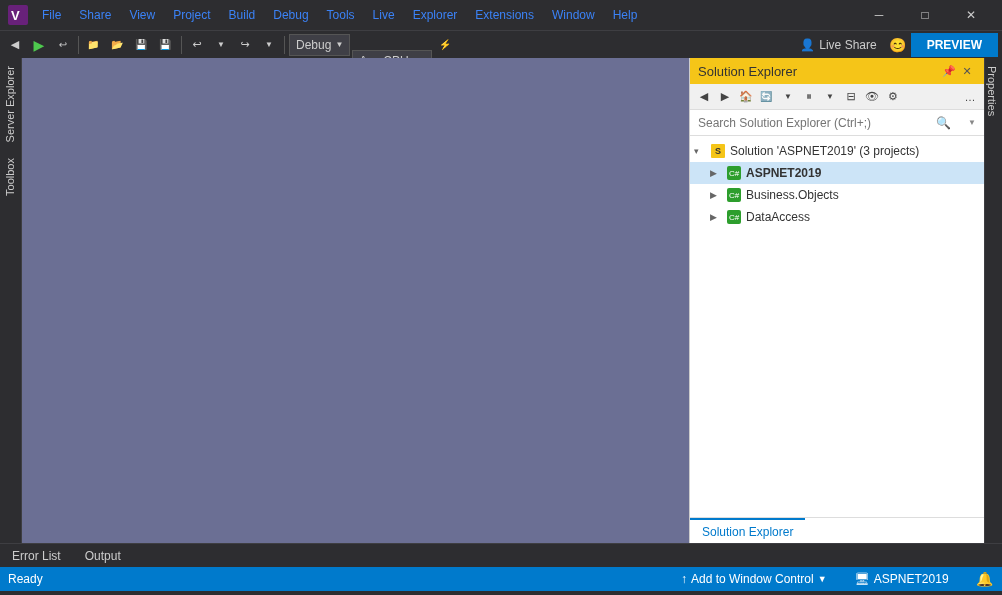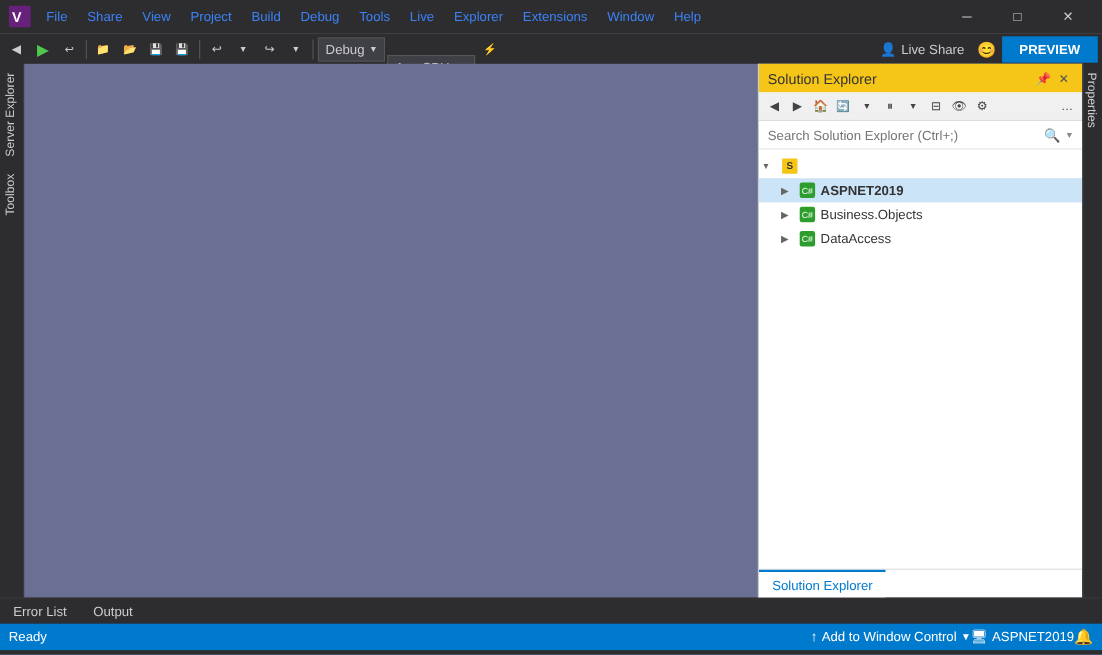--- a/index.html
+++ b/index.html
@@ -34,21 +34,21 @@
 
     
     #solution-explorer { width: 295px; background: white; display: flex; flex-direction: column; border-left: 1px solid #ccc; }
     #se-title-bar { display: flex; align-items: center; background: #f5c518; height: 26px; padding: 0 8px; }
     #se-title { flex: 1; font-size: 13px; font-weight: 500; color: #333; }
     .se-title-btn { width: 18px; height: 18px; display: flex; align-items: center; justify-content: center; cursor: pointer; color: #555; font-size: 11px; }
 
     #se-toolbar { display: flex; align-items: center; height: 26px; background: #f0f0f0; border-bottom: 1px solid #ddd; padding: 0 4px; gap: 1px; }
     .se-tb-btn { width: 20px; height: 20px; display: flex; align-items: center; justify-content: center; cursor: pointer; color: #444; font-size: 11px; border: 1px solid transparent; }
 
-    #se-search { display: flex; align-items: center; height: 26px; background: white; border-bottom: 1px solid #ddd; padding: 0 8px; gap: 4px; }
+    #se-search { display: flex; align-items: center; height: 26px; background: white; border-bottom: 1px solid #ddd; padding: 0 8px; gap: 17px; }
     #se-search input { flex: 1; border: none; outline: none; font-size: 12px; color: #999; background: transparent; }
     .se-search-icon { color: #888; font-size: 12px; }
 
     #se-tree { flex: 1; background: white; overflow: auto; padding: 4px 0; }
     .tree-item { display: flex; align-items: center; padding: 2px 4px; cursor: pointer; font-size: 13px; color: #333; height: 22px; }
     .tree-item.selected { background: #cce4f7; }
     .tree-item .expand-icon { width: 16px; color: #666; font-size: 9px; }
     .tree-item .item-icon { width: 16px; height: 16px; margin-right: 4px; display: flex; align-items: center; justify-content: center; font-size: 11px; }
     .tree-item .item-label { font-size: 12px; }
     .tree-item.bold .item-label { font-weight: bold; }
@@ -65,21 +65,21 @@
     #bottom-tabs { height: 24px; background: #2d2d30; display: flex; align-items: flex-end; border-top: 1px solid #3e3e42; }
     .bottom-tab { padding: 4px 12px; color: #ccc; cursor: pointer; font-size: 12px; height: 22px; display: flex; align-items: center; }
 
     
     #se-bottom-tabs { display: flex; height: 26px; border-top: 1px solid #ddd; }
     .se-bottom-tab { padding: 4px 12px; cursor: pointer; font-size: 12px; color: #555; display: flex; align-items: center; border-top: 2px solid transparent; }
     .se-bottom-tab.active { background: white; color: #007acc; border-top-color: #007acc; }
     .se-bottom-tab.inactive-dark { background: #007acc; color: white; }
 
     
-    #status-bar { height: 24px; background: #007acc; display: flex; align-items: center; padding: 0 8px; gap: 0; }
+    #status-bar { height: 24px; background: #007acc; display: flex; align-items: center; padding: 0 8px; gap: 28px; }
     .status-item { color: white; font-size: 12px; display: flex; align-items: center; gap: 4px; cursor: pointer; }
     .status-spacer { flex: 1; }
 
     
     .bell-icon { font-size: 14px; }
   </style>
 </head>
 <body>
 
 <div id="title-bar">
@@ -177,20 +177,21 @@
       <span style="font-size:8px; color:#888;">▼</span>
     </div>
 
     <div id="se-tree">
 
       <div class="tree-item">
         <span class="expand-icon">▾</span>
         <span class="item-icon">
           <div class="icon-solution">S</div>
         </span>
+        <span class="item-label">Solution 'ASPNET2019' (3 projects)</span>
       </div>
 
       <div class="tree-item selected bold" style="padding-left:20px;">
         <span class="expand-icon">▶</span>
         <span class="item-icon">
           <div class="icon-project">C#</div>
         </span>
         <span class="item-label" style="font-weight:bold;">ASPNET2019</span>
       </div>
 

